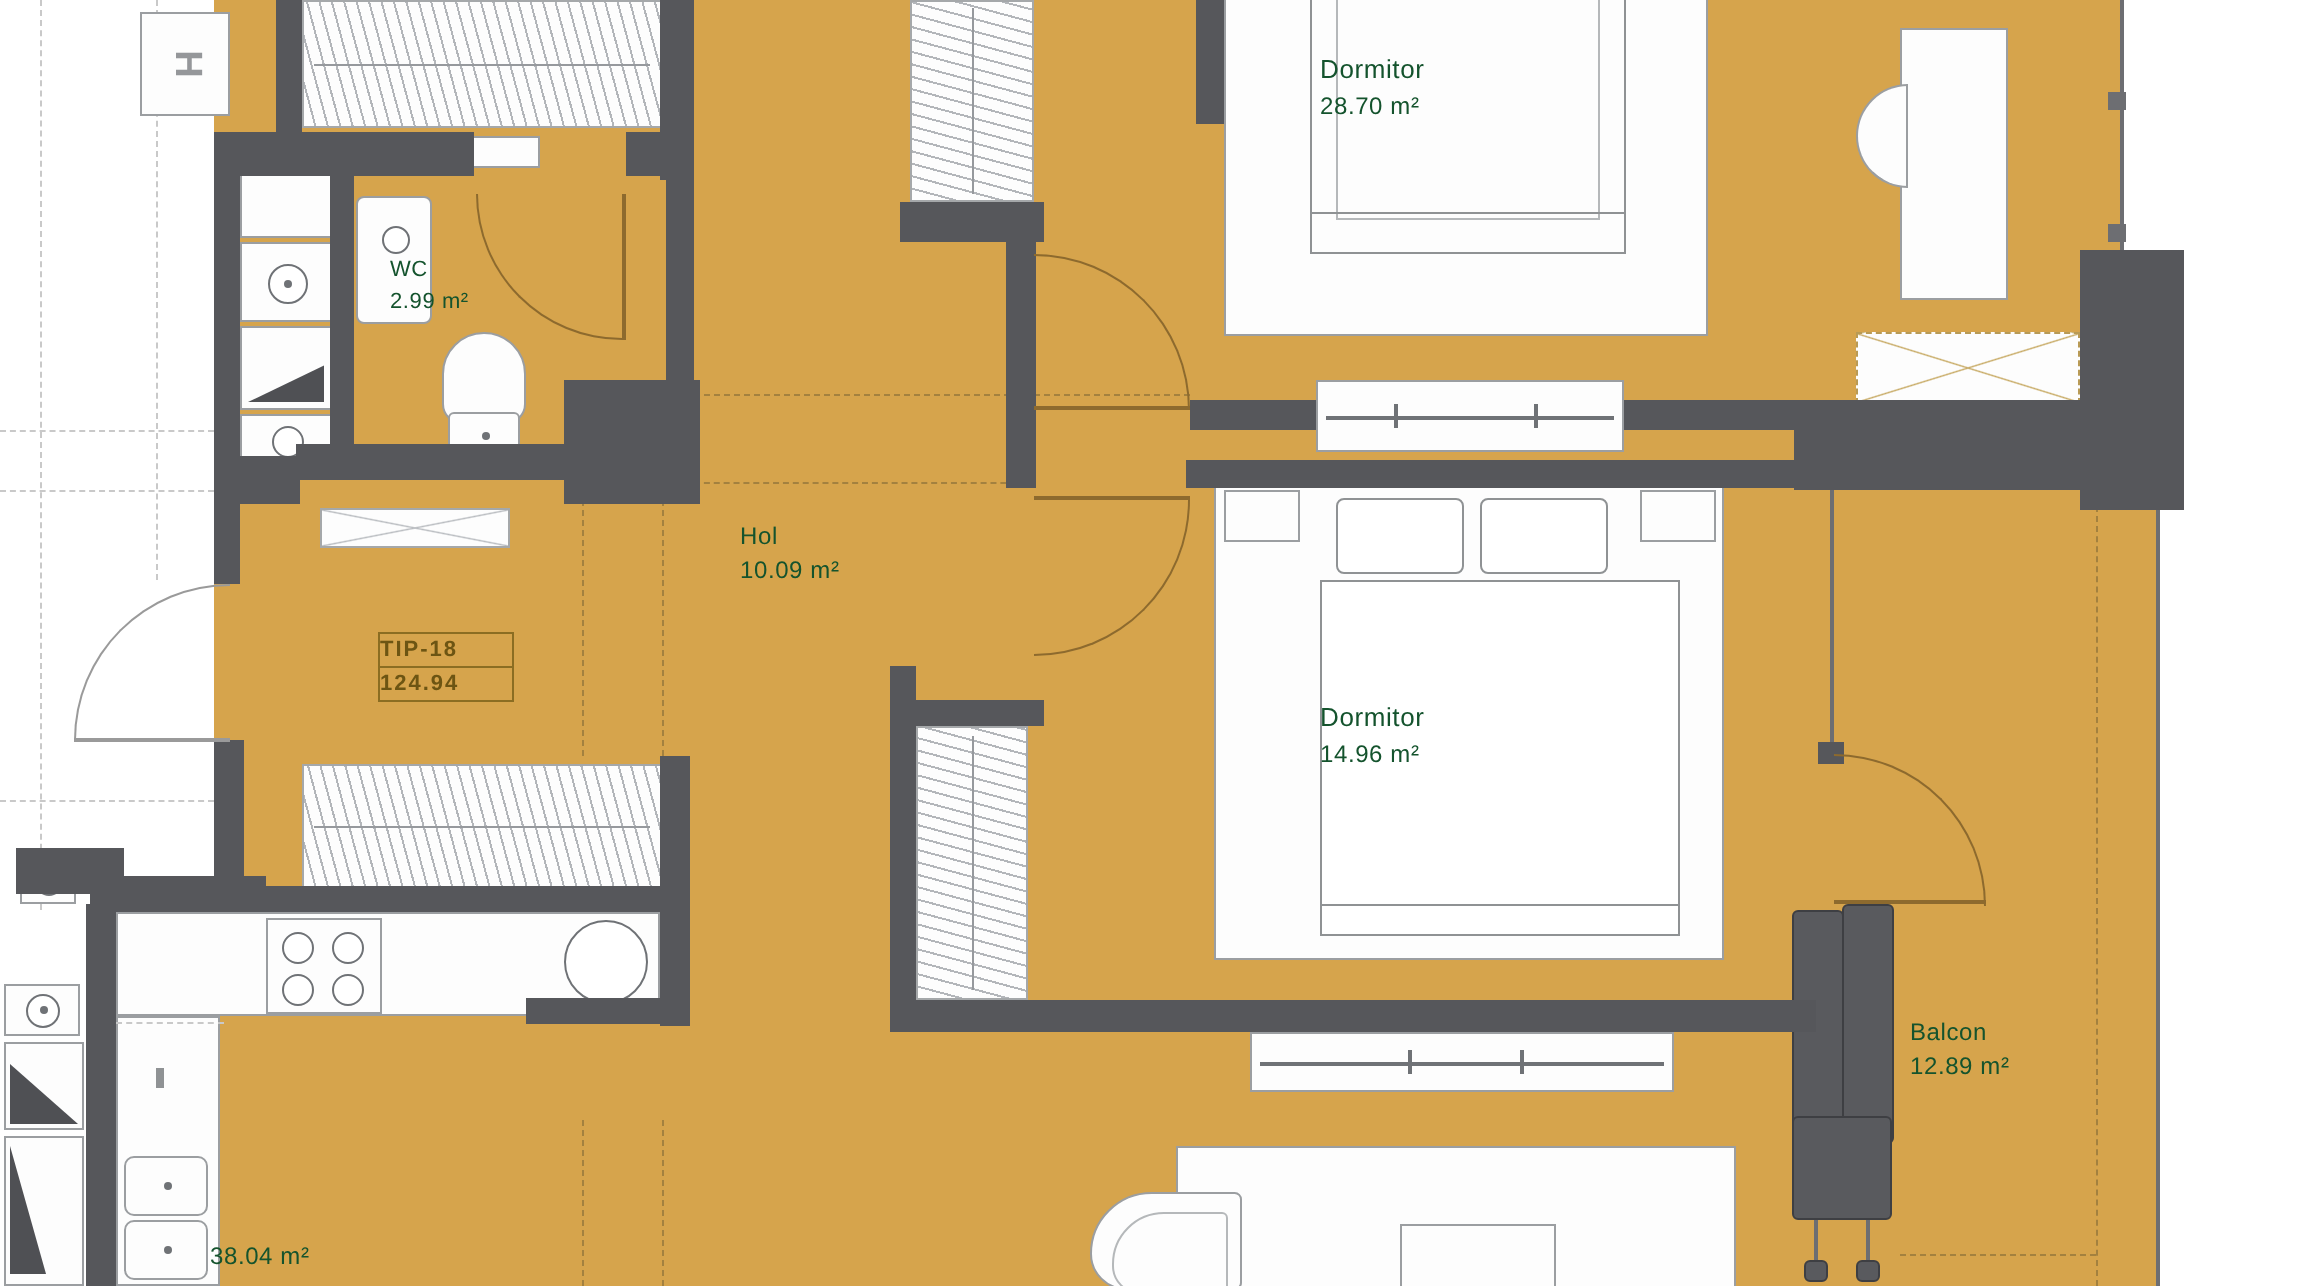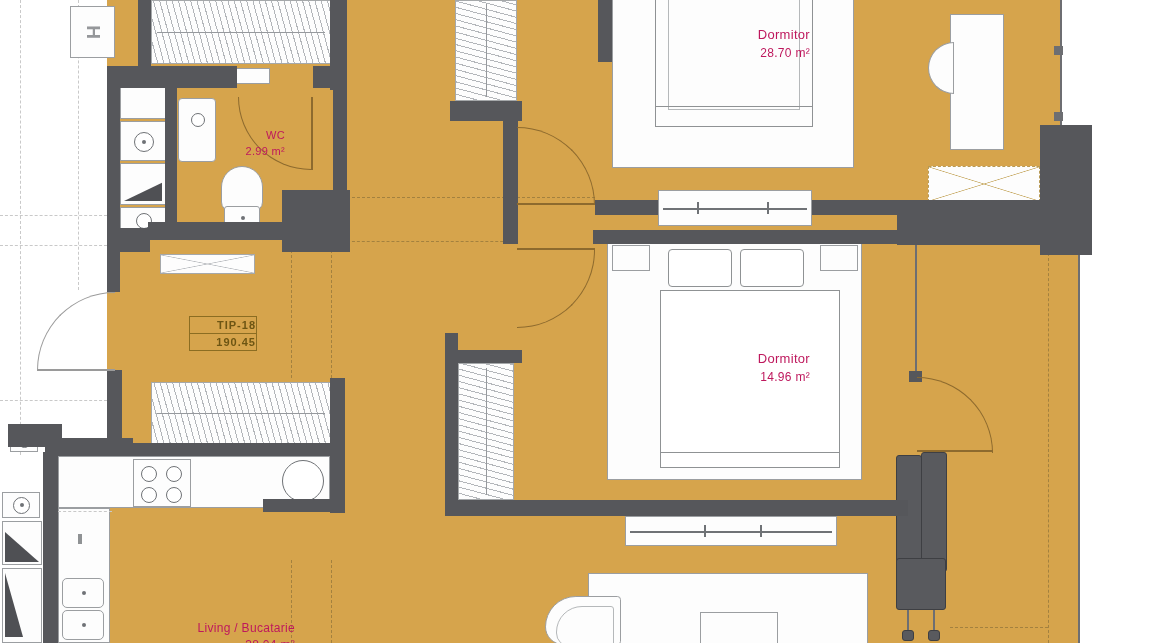--- a/index.html
+++ b/index.html
@@ -3,21 +3,21 @@
 <meta charset="utf-8">
 <style>
   html,body{margin:0;padding:0;background:#fff;}
   #plan{position:relative;width:1150px;height:643px;overflow:hidden;background:#fff;
         font-family:"Liberation Sans",sans-serif;}
   .r{position:absolute;box-sizing:border-box;}
   .floor{background:#D6A44C;}
   .wall{background:#56575B;}
   .thin{background:#6d6e72;}
   .wht{background:#FDFDFD;border:1px solid #9b9ea1;}
-  .lbl{color:#be185d;text-align:right;line-height:1.45;letter-spacing:.3px;}
+  .lbl{color:#14532d;text-align:left;line-height:1.45;letter-spacing:.3px;}
   .lbl .nm{font-size:13px;}
   .lbl .ar{font-size:12px;}
   .dash-h{border-top:1px dashed #a3813f;height:0;}
   .dash-v{border-left:1px dashed #a3813f;width:0;}
   .gdash-h{border-top:1px dashed #c9c9c9;height:0;}
   .gdash-v{border-left:1px dashed #c9c9c9;width:0;}
   .hatch-a{background:#FDFDFD repeating-linear-gradient(75deg,transparent 0 5px,#b3b6ba 5px 6px);border:1px solid #a5a8aa;}
   .hatch-b{background:#FDFDFD repeating-linear-gradient(15deg,transparent 0 5px,#b3b6ba 5px 6px);border:1px solid #a5a8aa;}
   .rod-h{position:absolute;left:3%;right:3%;top:50%;border-top:1.5px solid #96999d;}
   .rod-v{position:absolute;top:3%;bottom:3%;left:50%;border-left:1.5px solid #96999d;}
@@ -30,21 +30,21 @@
     linear-gradient(to bottom right,transparent calc(50% - .7px),#c8ab66 50%,transparent calc(50% + .7px)),
     #FDFDFD;border:1px dashed #b89a55;}
   .circ{position:absolute;border:1.5px solid #6f7276;border-radius:50%;background:#fff;box-sizing:border-box;}
   .dot{position:absolute;width:4px;height:4px;border-radius:50%;background:#6f7276;}
   .arc{border:0 solid #8d6a2e;background:transparent;}
   .leaf{background:#8d6a2e;}
   .winline{position:absolute;left:4px;right:4px;top:50%;border-top:2px solid #6f7276;}
   .wintick{position:absolute;top:50%;width:2px;height:12px;margin-top:-6px;background:#6f7276;}
   .col{background:#595a5e;border:1px solid #3e3f43;border-radius:3px;}
   .tipbox{border:1.5px solid #8b6d22;color:#6d5513;font-size:11px;font-weight:bold;
-          text-align:right;letter-spacing:1px;line-height:16px;}
+          text-align:left;letter-spacing:1px;line-height:16px;}
   .tipbox .row{border-top:1px solid #8b6d22;}
   .hglyph{display:block;transform:rotate(90deg);font-size:19px;font-weight:bold;color:#95979a;}
 </style>
 </head>
 <body>
 
 <div id="plan">
 
   <div class="r floor" style="left:107px;top:0;width:971px;height:643px;"></div>
   <div class="r" style="left:1062px;top:0;width:88px;height:125px;background:#fff;"></div>
@@ -222,27 +222,34 @@
   <div class="r leaf" style="left:917px;top:450px;width:76px;height:2px;"></div>
 
   <div class="r lbl" style="left:660px;top:26px;width:150px;">
     <div class="nm">Dormitor</div>
     <div class="ar">28.70 m²</div>
   </div>
   <div class="r lbl" style="left:195px;top:128px;width:90px;">
     <div class="nm" style="font-size:11px;">WC</div>
     <div class="ar" style="font-size:11px;">2.99 m²</div>
   </div>
+  <div class="r lbl" style="left:370px;top:260px;width:90px;">
+    <div class="nm" style="font-size:12px;">Hol</div>
+    <div class="ar">10.09 m²</div>
+  </div>
   <div class="r lbl" style="left:660px;top:350px;width:150px;">
     <div class="nm">Dormitor</div>
     <div class="ar">14.96 m²</div>
   </div>
+  <div class="r lbl" style="left:955px;top:508px;width:95px;">
+    <div class="nm" style="font-size:12px;">Balcon</div>
+    <div class="ar">12.89 m²</div>
+  </div>
   <div class="r lbl" style="left:105px;top:620px;width:190px;">
-    <div class="nm" style="font-size:12px;">Living / Bucatarie</div>
     <div class="ar">38.04 m²</div>
   </div>
 
   <div class="r tipbox" style="left:189px;top:316px;width:68px;">
     <div>TIP-18</div>
-    <div class="row">190.45</div>
+    <div class="row">124.94</div>
   </div>
 
 </div>
 
 </body></html>

